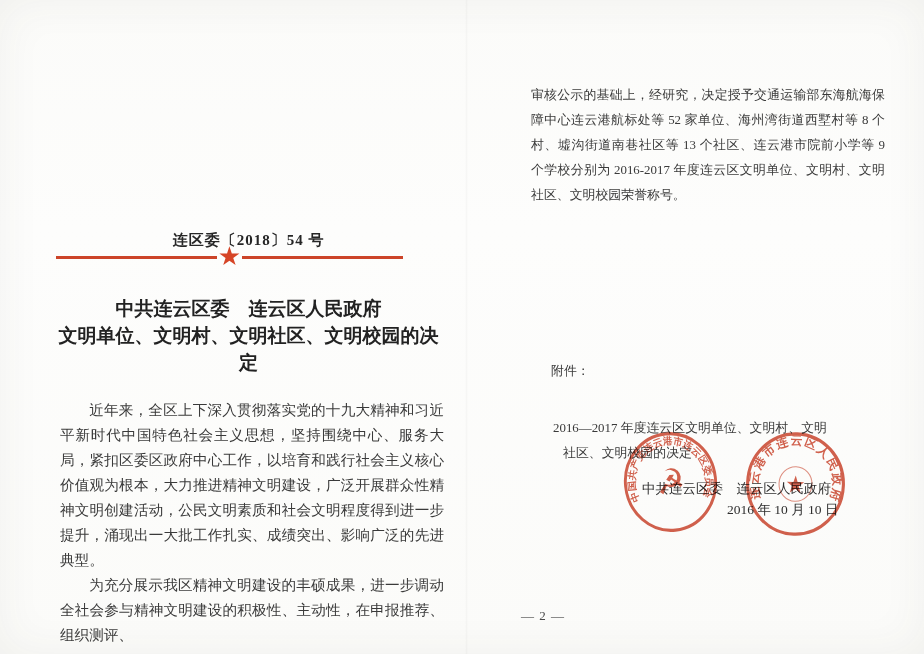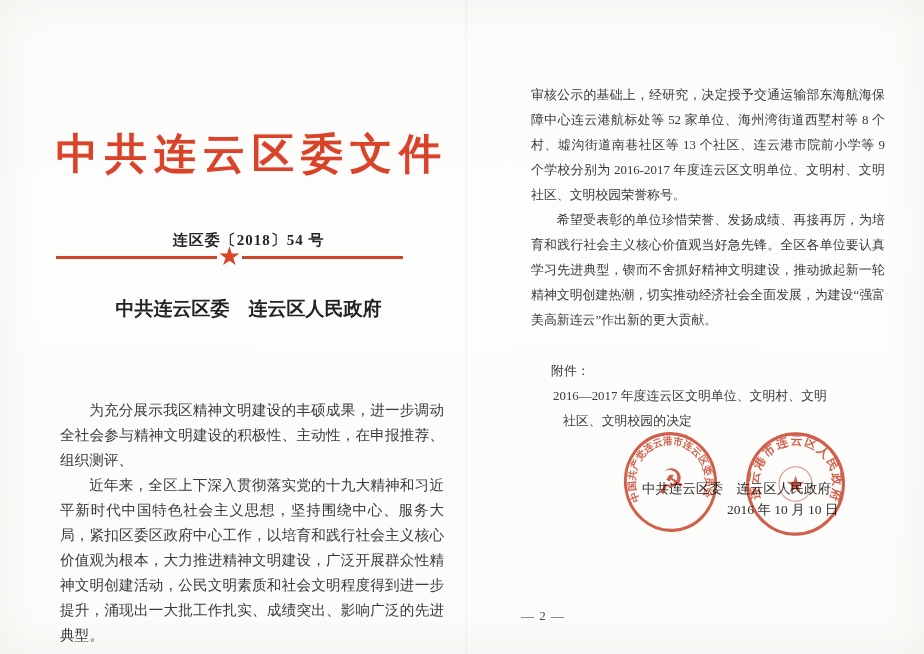--- a/index.html
+++ b/index.html
@@ -85,45 +85,44 @@
   .seal-right { left: 744px; top: 430px; width: 103px; height: 108px; transform: rotate(2deg); }
   .seal svg { width: 100%; height: 100%; }
 </style>
 </head>
 <body>
 
 <div class="canvas">
   <div class="seam"></div>
 
   <div class="page-left">
-    <div class="doc-header">中共连云区委文件</div>
     <div class="doc-number">连区委〔2018〕54 号</div>
     <div class="red-rule">
       <span class="rule-line"></span>
       <span class="rule-star">★</span>
       <span class="rule-line"></span>
     </div>
     <div class="doc-title">
       <div>中共连云区委　连云区人民政府</div>
+      <div>文明单位、文明村、文明社区、文明校园的决定</div>
     </div>
     <div class="left-body">
+      <p>近年来，全区上下深入贯彻落实党的十九大精神和习近平新时代中国特色社会主义思想，坚持围绕中心、服务大局，紧扣区委区政府中心工作，以培育和践行社会主义核心价值观为根本，大力推进精神文明建设，广泛开展群众性精神文明创建活动，公民文明素质和社会文明程度得到进一步提升，涌现出一大批工作扎实、成绩突出、影响广泛的先进典型。</p>
       <p>为充分展示我区精神文明建设的丰硕成果，进一步调动全社会参与精神文明建设的积极性、主动性，在申报推荐、组织测评、</p>
-      <p>近年来，全区上下深入贯彻落实党的十九大精神和习近平新时代中国特色社会主义思想，坚持围绕中心、服务大局，紧扣区委区政府中心工作，以培育和践行社会主义核心价值观为根本，大力推进精神文明建设，广泛开展群众性精神文明创建活动，公民文明素质和社会文明程度得到进一步提升，涌现出一大批工作扎实、成绩突出、影响广泛的先进典型。</p>
     </div>
   </div>
 
   <div class="page-right">
     <div class="right-body">
       <p class="no-indent">审核公示的基础上，经研究，决定授予交通运输部东海航海保障中心连云港航标处等 52 家单位、海州湾街道西墅村等 8 个村、墟沟街道南巷社区等 13 个社区、连云港市院前小学等 9 个学校分别为 2016-2017 年度连云区文明单位、文明村、文明社区、文明校园荣誉称号。</p>
-      <p>希望受表彰的单位珍惜荣誉、发扬成绩、再接再厉，为培育和践行社会主义核心价值观当好急先锋。全区各单位要认真学习先进典型，锲而不舍抓好精神文明建设，推动掀起新一轮精神文明创建热潮，切实推动经济社会全面发展，为建设“强富美高新连云”作出新的更大贡献。</p>
     </div>
     <div class="attachment">
       <span class="att-label">附件：</span>
       <span class="att-lines">
-        <span style="display:block;">2016—2017 年度连云区文明单位、文明村、文明</span>
+        <span style="display:block;margin-top:32px;">2016—2017 年度连云区文明单位、文明村、文明</span>
         <span class="att-line2" style="display:block;">社区、文明校园的决定</span>
       </span>
     </div>
   </div>
 
   <div class="signature">中共连云区委　连云区人民政府</div>
   <div class="sign-date">2016 年 10 月 10 日</div>
   <div class="page-number">— 2 —</div>
 
   <div class="seal seal-left">

